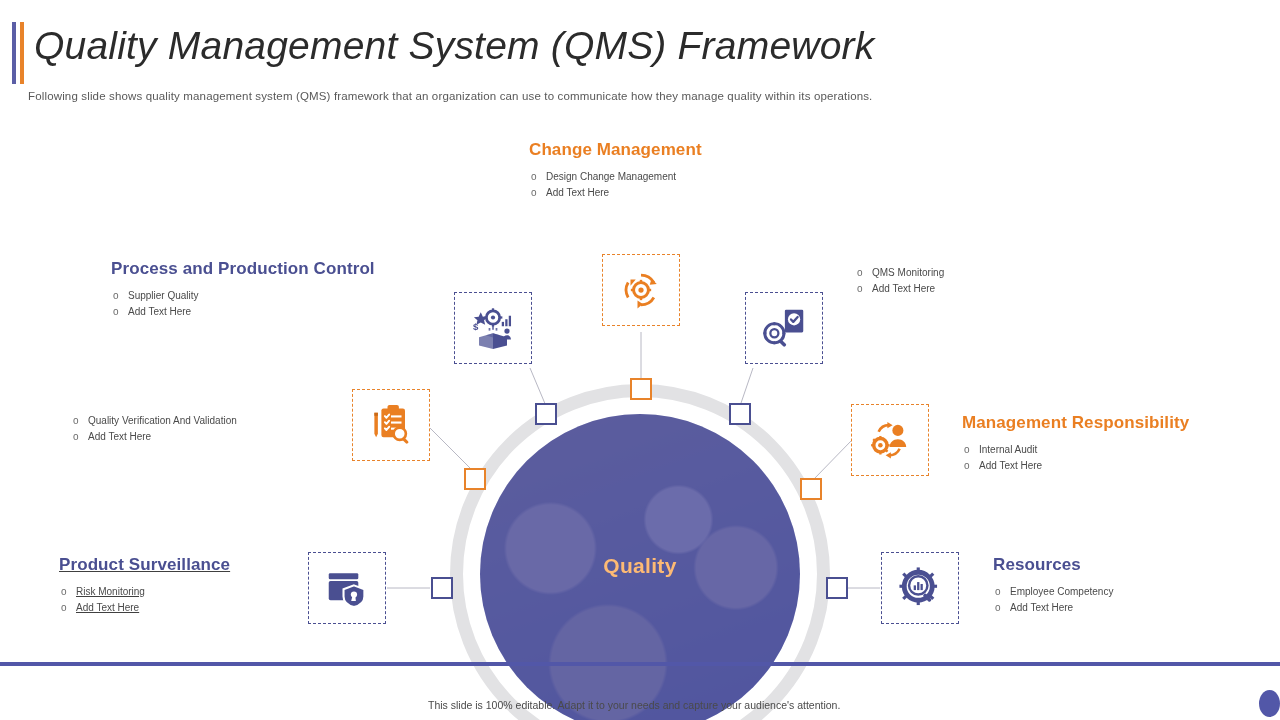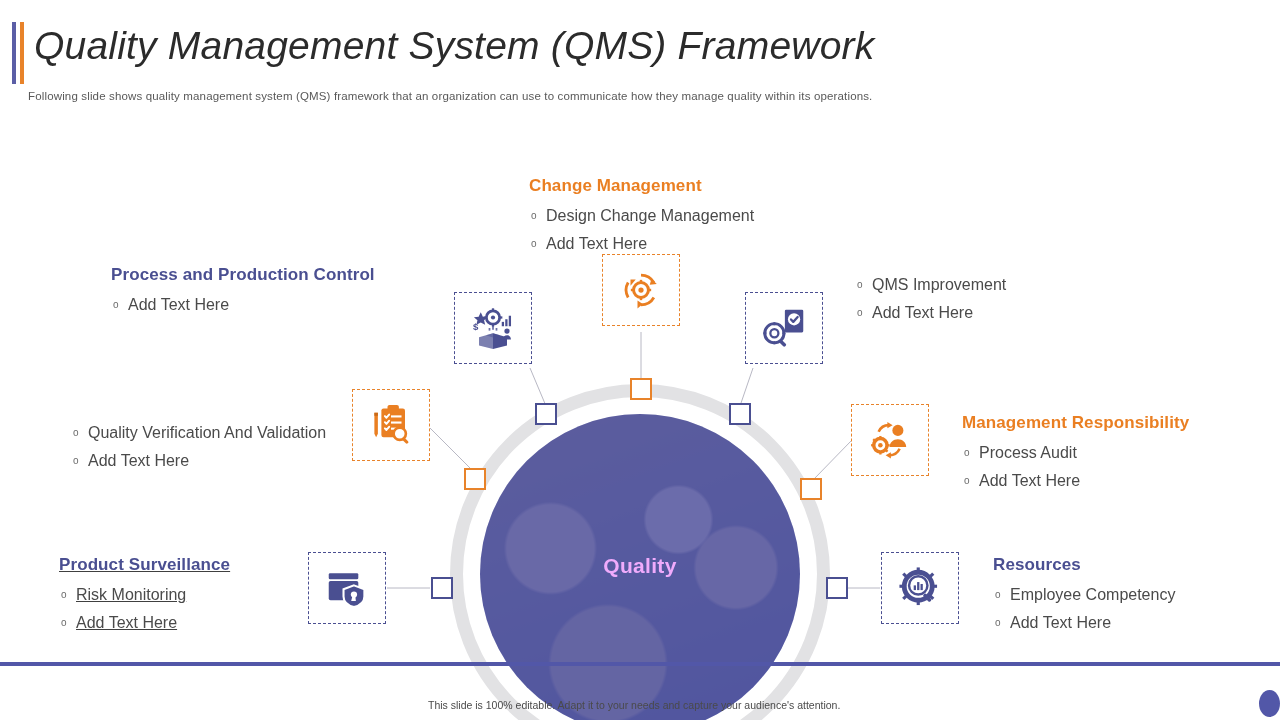--- a/index.html
+++ b/index.html
@@ -84,21 +84,21 @@
       radial-gradient(circle at 80% 48%, #cfb79f 0 13%, transparent 14%),
       radial-gradient(circle at 40% 78%, #bda98f 0 18%, transparent 19%),
       linear-gradient(160deg, #8f7f6d 0%, #6d6a7a 45%, #4a4f78 100%);
   }
   .hub-core-label {
     position: absolute;
     left: 0;
     top: 138px;
     width: 100%;
     text-align: center;
-    color: #f0abfc;
+    color: #fdba74;
     font-size: 21px;
     font-weight: bold;
     line-height: 27px;
     letter-spacing: 0.3px;
   }
 
   
   .connectors {
     position: absolute;
     left: 0; top: 0;
@@ -136,27 +136,26 @@
     font-size: 17px;
     font-weight: bold;
     letter-spacing: 0.1px;
     white-space: nowrap;
     margin: 0 0 9px 0;
   }
   .block-title.blue   { color: #4a4f91; }
   .block-title.orange { color: #ea7f22; }
   .bullet-list { list-style: none; margin: 0; padding: 0; }
   .bullet-list li {
-    font-size: 16px;
+    font-size: 10px;
     color: #4a4a4a;
     line-height: 16px;
     position: relative;
     padding-left: 17px;
     white-space: nowrap;
-    margin-top: 12px;
   }
   .bullet-list li::before {
     content: "o";
     position: absolute;
     left: 2px;
     top: 0;
     font-size: 10px;
     color: #6b6b6b;
   }
 
@@ -381,53 +380,54 @@
         <circle cx="22" cy="21" r="10.5" fill="#ffffff" stroke="#4a4f91" stroke-width="2.8"></circle>
         <rect x="16.8" y="21" width="2.6" height="5.4"></rect>
         <rect x="20.7" y="17.2" width="2.6" height="9.2"></rect>
         <rect x="24.6" y="19.4" width="2.6" height="7"></rect>
         <rect x="30.2" y="29.6" width="4.2" height="11" rx="1.8" transform="rotate(-45 32.3 35.1)"></rect>
       </g>
     </svg>
   </span>
 </div>
 
-<div class="block" style="left:529px; top:176px;">
+<div class="block" style="left:529px; top:140px;">
   <div class="block-title orange">Change Management</div>
   <ul class="bullet-list">
     <li>Design Change Management</li>
     <li>Add Text Here</li>
   </ul>
 </div>
 
-<div class="block" style="left:111px; top:265px;">
+<div class="block" style="left:111px; top:259px;">
   <div class="block-title blue">Process and Production Control</div>
   <ul class="bullet-list">
+    <li>Supplier Quality</li>
     <li>Add Text Here</li>
   </ul>
 </div>
 
 <div class="block" style="left:855px; top:265px;">
   <ul class="bullet-list">
-    <li>QMS Improvement</li>
+    <li>QMS Monitoring</li>
     <li>Add Text Here</li>
   </ul>
 </div>
 
 <div class="block" style="left:71px; top:413px;">
   <ul class="bullet-list">
     <li>Quality Verification And Validation</li>
     <li>Add Text Here</li>
   </ul>
 </div>
 
 <div class="block" style="left:962px; top:413px;">
   <div class="block-title orange">Management Responsibility</div>
   <ul class="bullet-list">
-    <li>Process Audit</li>
+    <li>Internal Audit</li>
     <li>Add Text Here</li>
   </ul>
 </div>
 
 <div class="block" style="left:59px; top:555px;text-decoration:underline;">
   <div class="block-title blue">Product Surveillance</div>
   <ul class="bullet-list">
     <li>Risk Monitoring</li>
     <li>Add Text Here</li>
   </ul>

